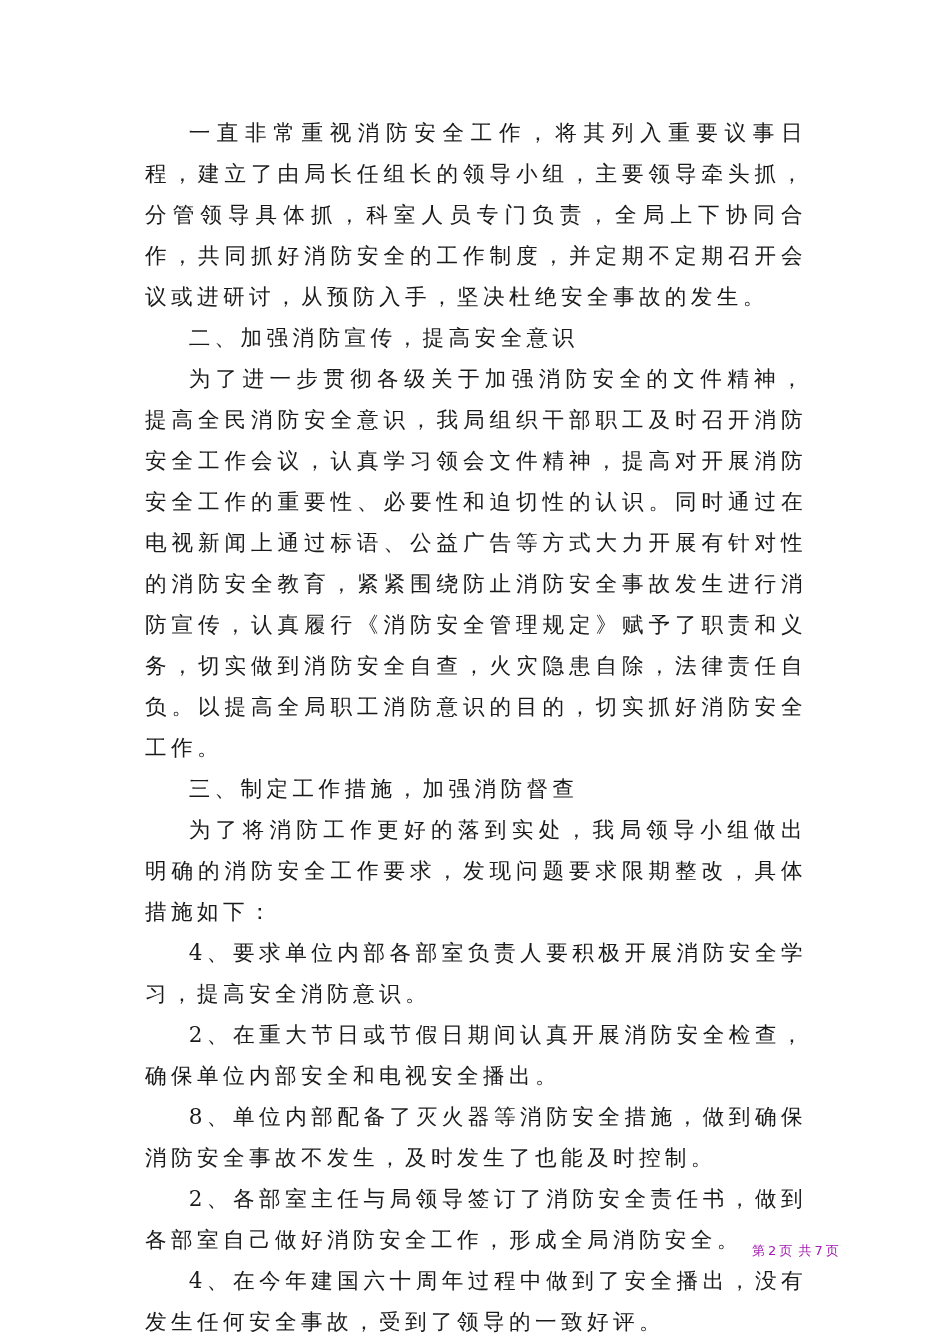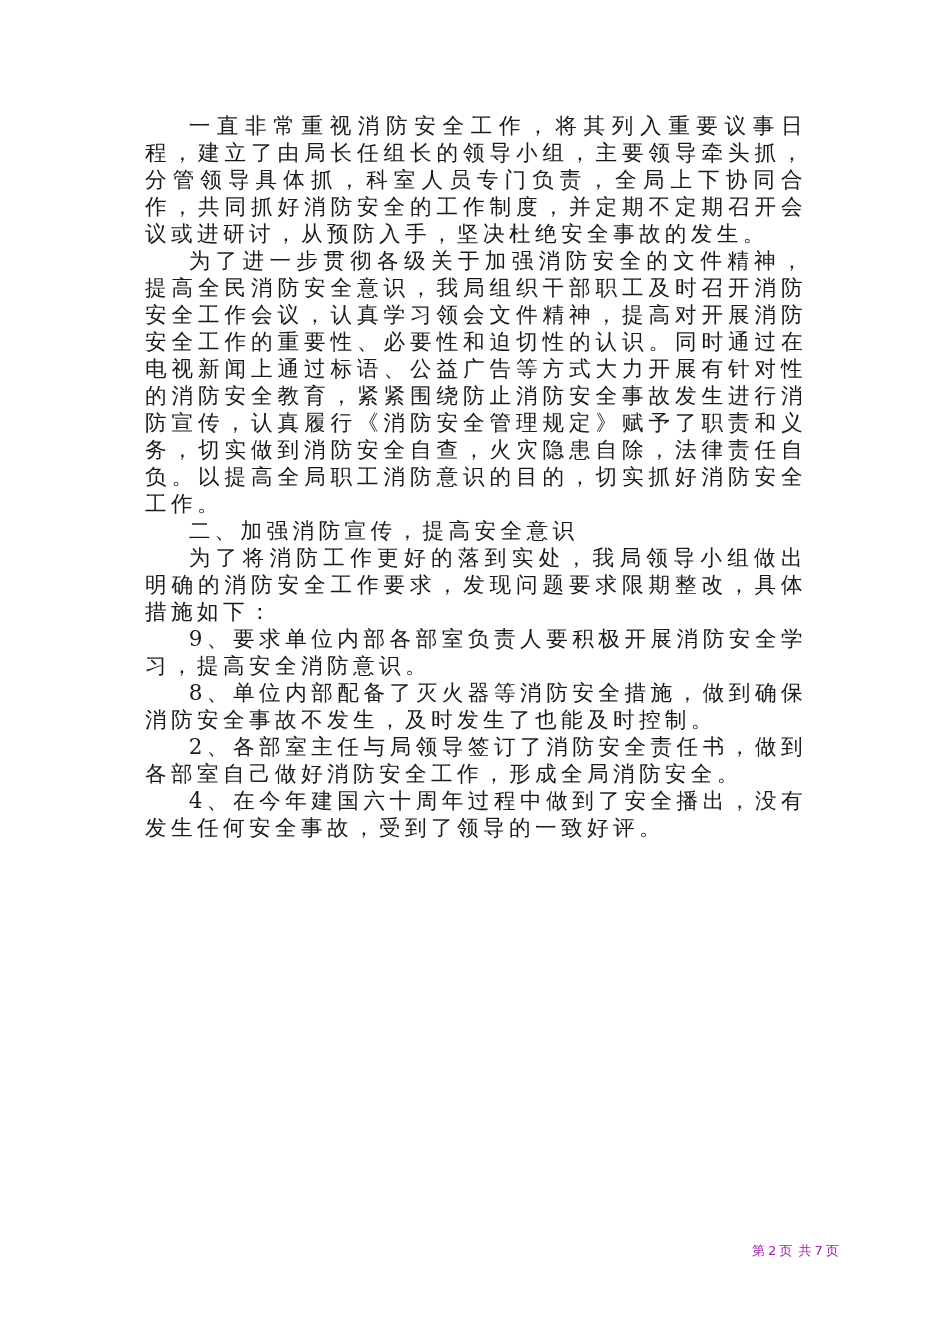--- a/index.html
+++ b/index.html
@@ -21,21 +21,21 @@
       width: 950px;
       height: 1344px;
       background: #ffffff;
     }
     .body-text {
       position: absolute;
       left: 145px;
       top: 112px;
       width: 662px;
       font-size: 21.6px;
-      line-height: 27px;
+      line-height: 41px;
       letter-spacing: 4.4px;
       text-align: justify;
       text-justify: inter-character;
     }
     .body-text p {
       margin: 0;
       padding: 0;
       text-indent: 2.02em;
       word-break: break-all;
     }
@@ -53,24 +53,26 @@
       font-size: 13px;
       margin: 0 2px;
     }
   </style>
 </head>
 <body>
 
 <div class="page">
   <div class="body-text">
     <p>一直非常重视消防安全工作，将其列入重要议事日程，建立了由局长任组长的领导小组，主要领导牵头抓，分管领导具体抓，科室人员专门负责，全局上下协同合作，共同抓好消防安全的工作制度，并定期不定期召开会议或进研讨，从预防入手，坚决杜绝安全事故的发生。</p>
+    <p>二、加强消防宣传，提高安全意识</p>
     <p>为了进一步贯彻各级关于加强消防安全的文件精神，提高全民消防安全意识，我局组织干部职工及时召开消防安全工作会议，认真学习领会文件精神，提高对开展消防安全工作的重要性、必要性和迫切性的认识。同时通过在电视新闻上通过标语、公益广告等方式大力开展有针对性的消防安全教育，紧紧围绕防止消防安全事故发生进行消防宣传，认真履行《消防安全管理规定》赋予了职责和义务，切实做到消防安全自查，火灾隐患自除，法律责任自负。以提高全局职工消防意识的目的，切实抓好消防安全工作。</p>
-    <p>二、加强消防宣传，提高安全意识</p>
+    <p>三、制定工作措施，加强消防督查</p>
     <p>为了将消防工作更好的落到实处，我局领导小组做出明确的消防安全工作要求，发现问题要求限期整改，具体措施如下：</p>
-    <p>9、要求单位内部各部室负责人要积极开展消防安全学习，提高安全消防意识。</p>
+    <p>4、要求单位内部各部室负责人要积极开展消防安全学习，提高安全消防意识。</p>
+    <p>2、在重大节日或节假日期间认真开展消防安全检查，确保单位内部安全和电视安全播出。</p>
     <p>8、单位内部配备了灭火器等消防安全措施，做到确保消防安全事故不发生，及时发生了也能及时控制。</p>
     <p>2、各部室主任与局领导签订了消防安全责任书，做到各部室自己做好消防安全工作，形成全局消防安全。</p>
     <p>4、在今年建国六十周年过程中做到了安全播出，没有发生任何安全事故，受到了领导的一致好评。</p>
   </div>
 
   <div class="footer">
     <span>第</span><span class="num">2</span><span>页 共</span><span class="num">7</span><span>页</span>
   </div>
 </div>
 

